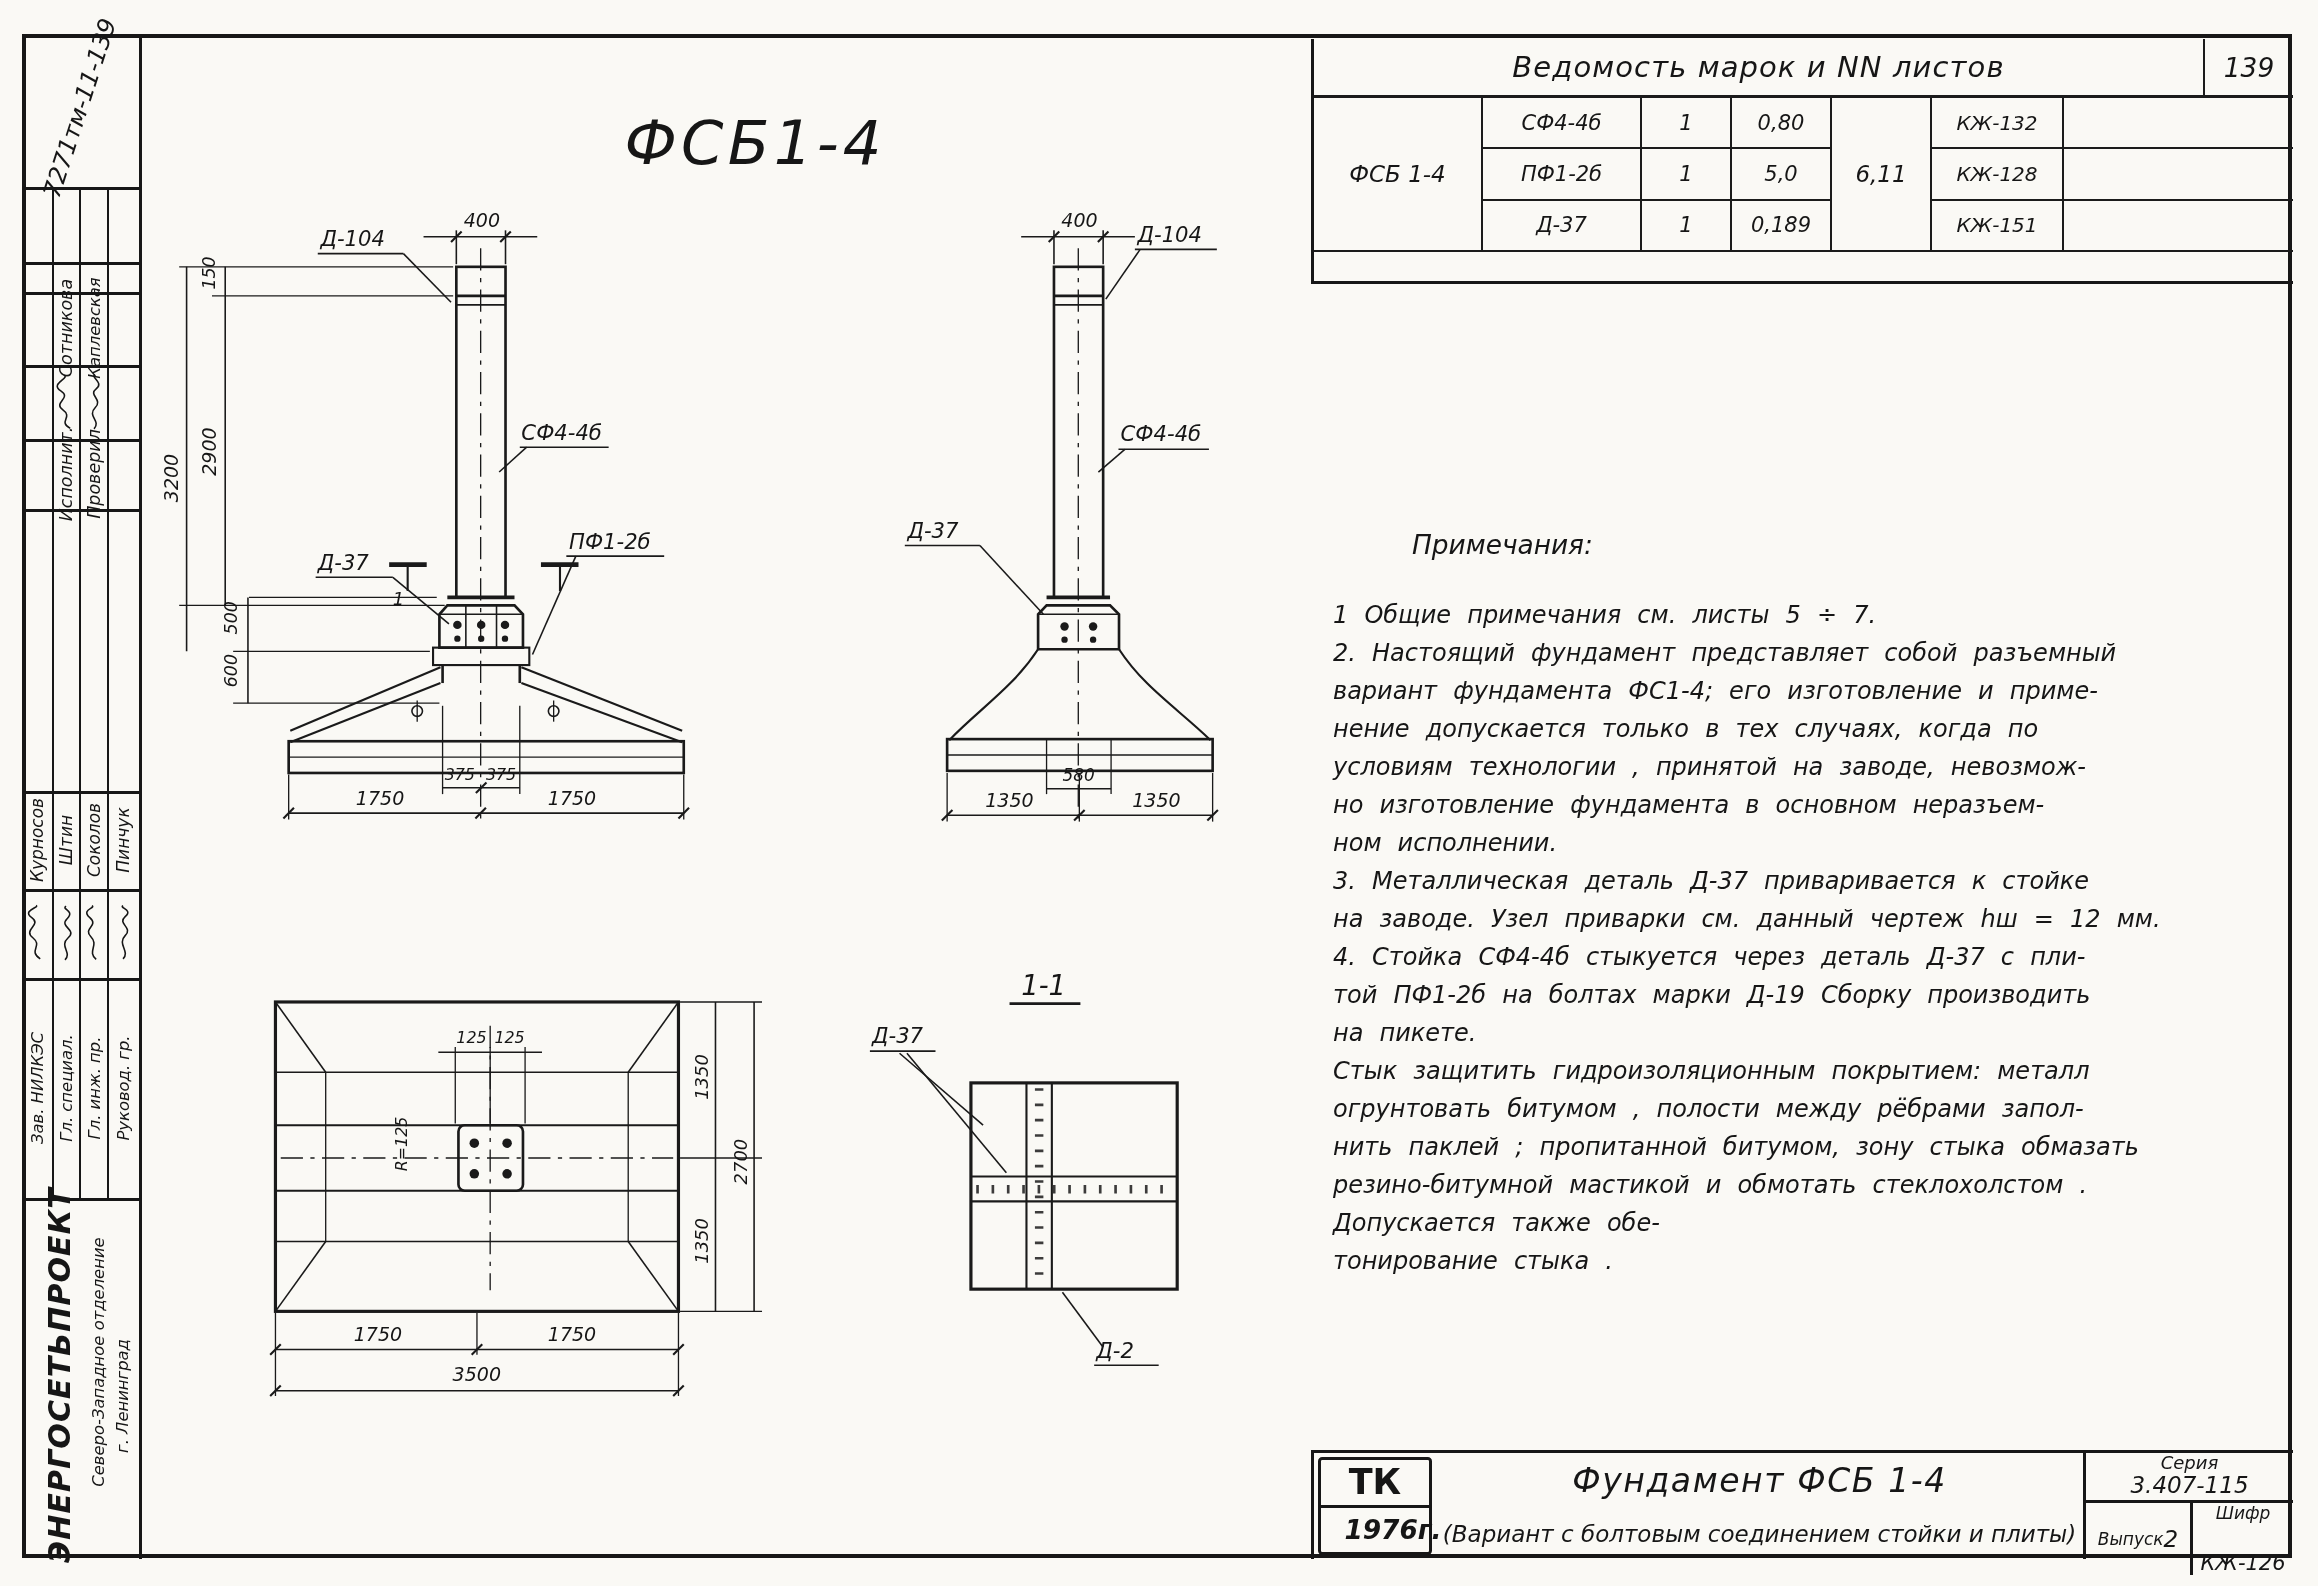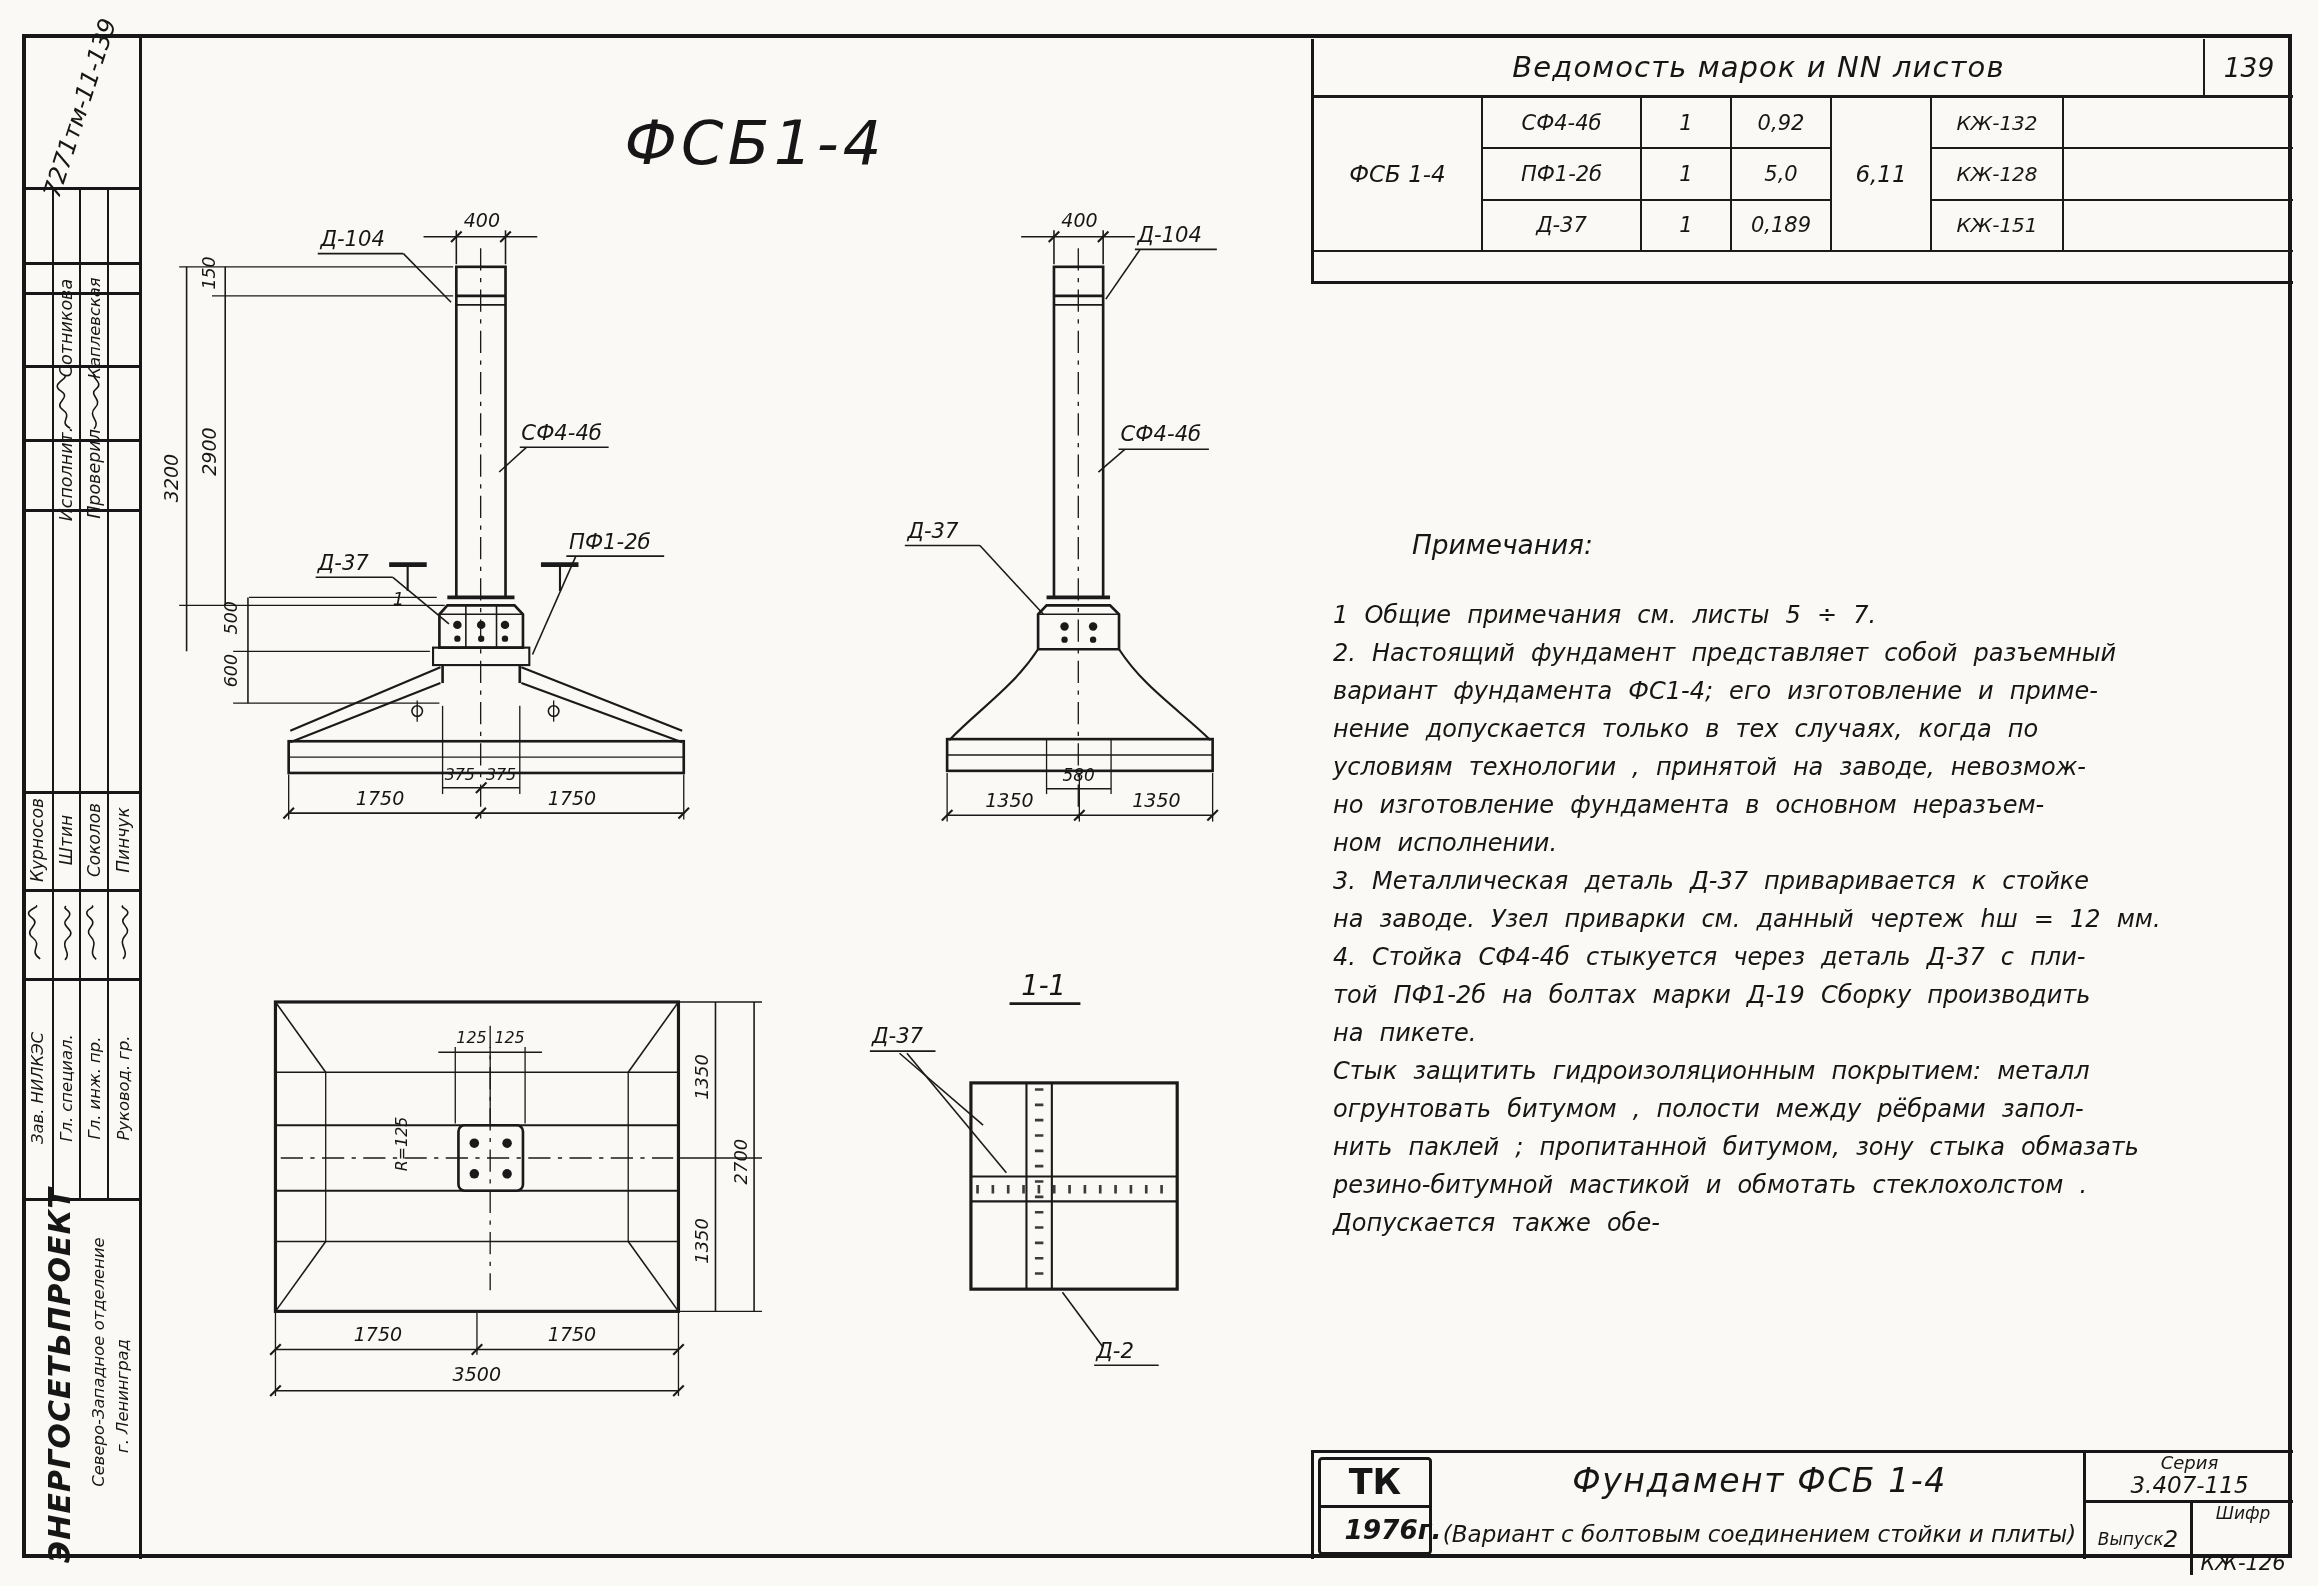--- a/index.html
+++ b/index.html
@@ -102,21 +102,21 @@
     <div class="trow" style="height:59px;border-bottom:3.2px solid #1b1b1b;">
       <div class="cell" style="flex:1;font-size:29px;letter-spacing:1.1px;">Ведомость  марок  и  NN  листов</div>
       <div class="cell" style="width:90px;border-left:2.6px solid #1b1b1b;font-size:26.4px;">139</div>
     </div>
     <div class="trow" style="height:152px;">
       <div class="cell br" style="width:169px;font-size:23px;">ФСБ 1-4</div>
       <div style="width:349px;display:flex;flex-direction:column;box-sizing:border-box;border-right:2.6px solid #1b1b1b;">
         <div style="flex:1;display:flex;border-bottom:2.1px solid #1b1b1b;">
           <div class="cell br" style="width:159px;font-size:21px;">СФ4-4б</div>
           <div class="cell br" style="width:90px;font-size:21px;">1</div>
-          <div class="cell" style="flex:1;font-size:21px;">0,92</div>
+          <div class="cell" style="flex:1;font-size:21px;">0,80</div>
         </div>
         <div style="flex:1;display:flex;border-bottom:2.1px solid #1b1b1b;">
           <div class="cell br" style="width:159px;font-size:21px;">ПФ1-2б</div>
           <div class="cell br" style="width:90px;font-size:21px;">1</div>
           <div class="cell" style="flex:1;font-size:21px;">5,0</div>
         </div>
         <div style="flex:1;display:flex;">
           <div class="cell br" style="width:159px;font-size:21px;">Д-37</div>
           <div class="cell br" style="width:90px;font-size:21px;">1</div>
           <div class="cell" style="flex:1;font-size:21px;">0,189</div>
@@ -149,20 +149,21 @@
     <div>3. Металлическая   деталь   Д-37  приваривается   к  стойке</div>
     <div>на заводе.  Узел  приварки  см.  данный   чертеж   hш = 12 мм.</div>
     <div>4. Стойка  СФ4-4б  стыкуется   через  деталь   Д-37  с  пли-</div>
     <div>той  ПФ1-2б  на  болтах  марки  Д-19   Сборку   производить</div>
     <div>на  пикете.</div>
     <div>Стык  защитить   гидроизоляционным   покрытием:  металл</div>
     <div>огрунтовать    битумом , полости   между   рёбрами   запол-</div>
     <div>нить  паклей ; пропитанной   битумом,  зону   стыка  обмазать</div>
     <div>резино-битумной   мастикой   и   обмотать    стеклохолстом .</div>
     <div>Допускается   также  обе-</div>
+    <div>тонирование    стыка .</div>
   </div>
 
   <div class="tblock">
     <div class="tk">
       <div class="tkbox">
         <div style="border-bottom:3.2px solid #171717;font-size:35px;font-weight:bold;">ТК</div>
         <div class="hand" style="font-size:26.4px;font-weight:bold;margin-left:36px;">1976г.</div>
       </div>
     </div>
     <div class="ttl">

